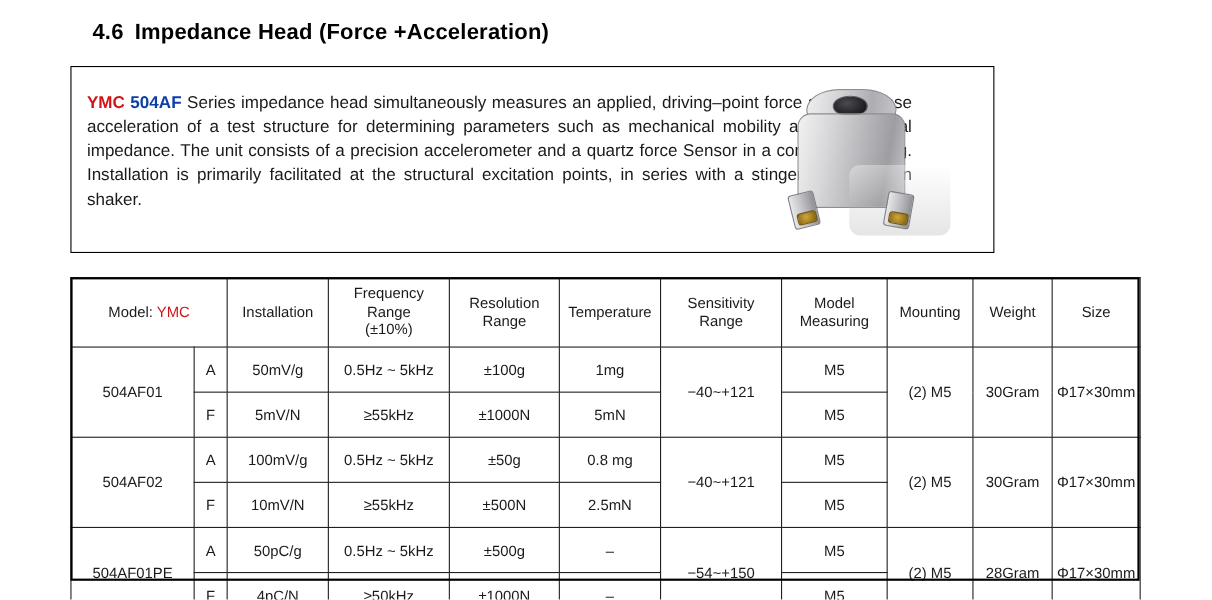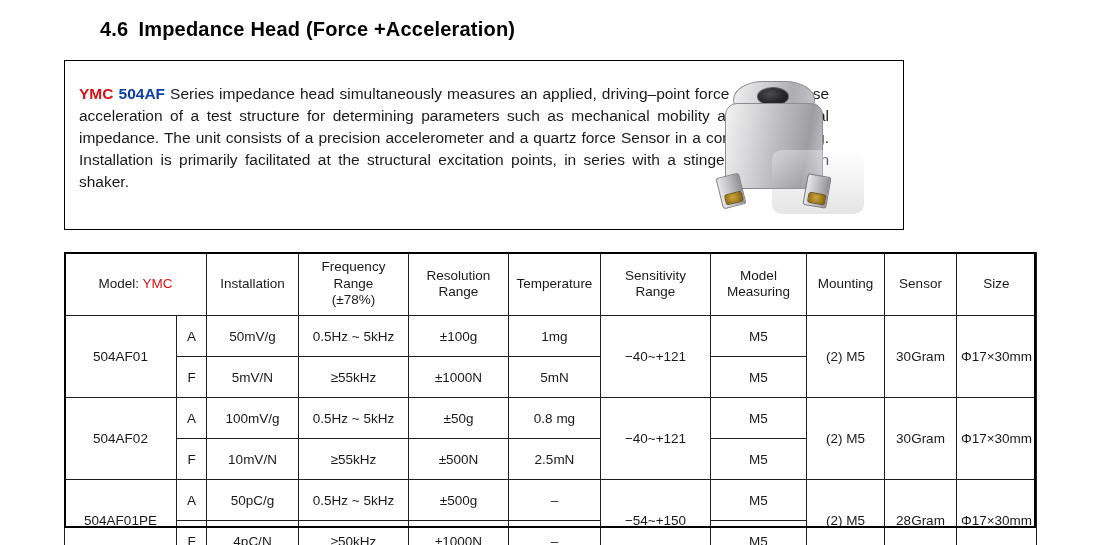--- a/index.html
+++ b/index.html
@@ -16,21 +16,21 @@
     overflow: hidden;
   }
   .page {
     position: relative;
     width: 1102px;
     height: 545px;
   }
   
   .section-heading {
     position: absolute;
-    left: 100px;
+    left: 84px;
     top: 18px;
     font-size: 20px;
     font-weight: bold;
     letter-spacing: 0.2px;
     white-space: nowrap;
   }
   .section-heading .num {
     margin-right: 10px;
   }
   
@@ -224,37 +224,37 @@
         <col style="width:72px">
         <col style="width:80px">
       </colgroup>
       <thead>
         <tr>
           <td colspan="2" class="hdr-model"><span>Model: </span><span style="color:#d41317">YMC</span></td>
           <td>Installation</td>
           <td>
             <span>Frequency</span><br>
             <span>Range</span><br>
-            <span>(±78%)</span>
+            <span>(±10%)</span>
           </td>
           <td>
             <span>Resolution</span><br>
             <span>Range</span>
           </td>
           <td>Temperature</td>
           <td>
             <span>Sensitivity</span><br>
             <span>Range</span>
           </td>
           <td>
             <span>Model</span><br>
             <span>Measuring</span>
           </td>
           <td>Mounting</td>
-          <td>Sensor</td>
+          <td>Weight</td>
           <td>Size</td>
         </tr>
       </thead>
       <tbody>
 
         <tr class="body-row">
           <td rowspan="2" class="model-cell">504AF01</td>
           <td class="af-cell">A</td>
           <td>50mV/g</td>
           <td>0.5Hz ~ 5kHz</td>

